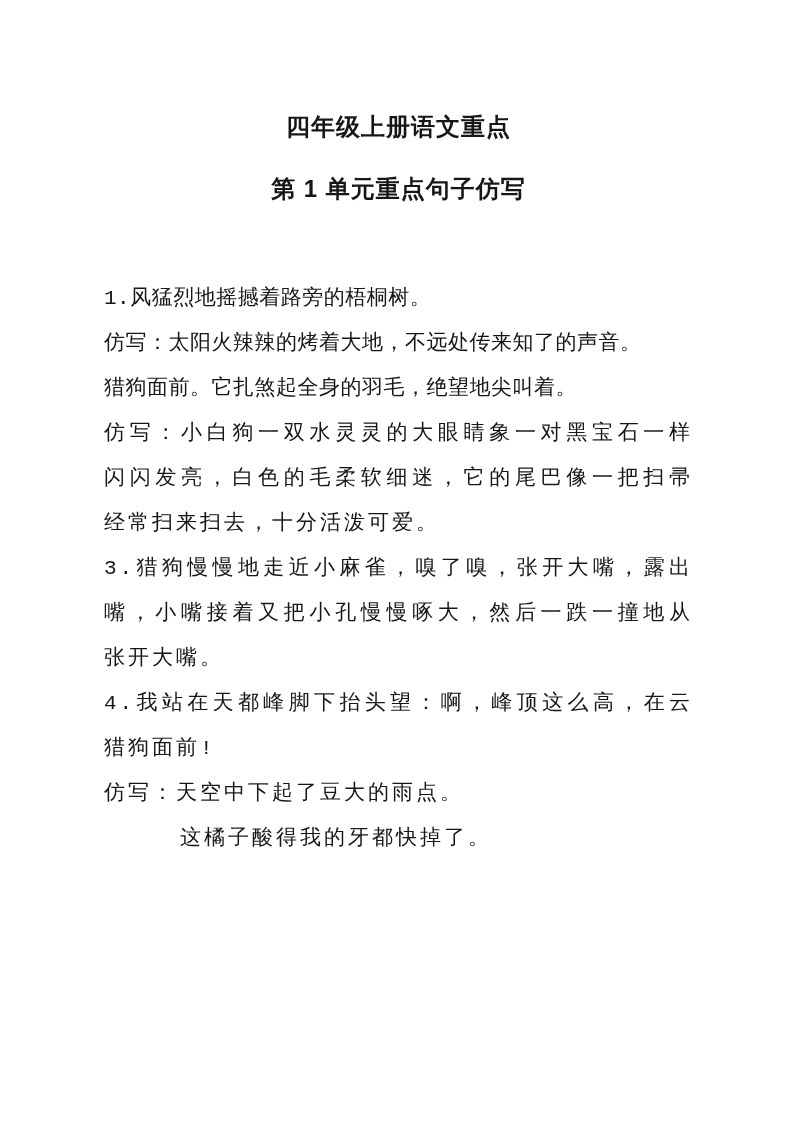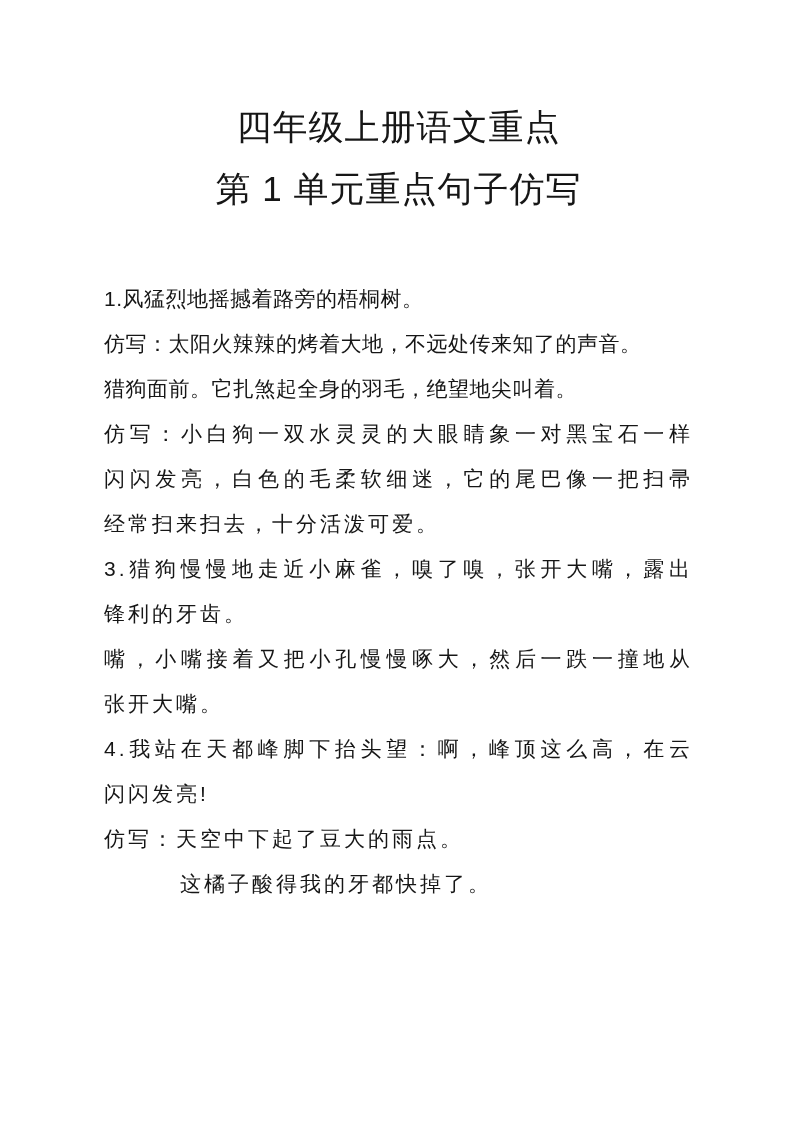--- a/index.html
+++ b/index.html
@@ -15,32 +15,33 @@
     box-sizing: border-box;
     padding: 96px 100px 0 104px;
     font-family: "Liberation Sans", "DejaVu Sans", sans-serif;
     color: #161616;
     overflow: hidden;
   }
   .title-block {
     text-align: center;
   }
   .title-line {
-    font-size: 35px;
+    font-size: 24px;
     line-height: 62px;
-    font-weight: 400;
+    font-weight: 700;
     letter-spacing: 1px;
   }
   .body-lines {
     margin-top: 56px;
     font-size: 21px;
     line-height: 45px;
   }
   .line {
     letter-spacing: 0.5px;
+    font-family: Liberation Mono, monospace;
   }
   .line.wide {
     letter-spacing: 3px;
   }
   .line.fill {
     text-align: justify;
     text-align-last: justify;
   }
   .line.indent {
     padding-left: 76px;
@@ -55,21 +56,20 @@
     <div class="title-line">第 1 单元重点句子仿写</div>
   </div>
   <div class="body-lines">
       <div class="line">1.风猛烈地摇撼着路旁的梧桐树。</div>
       <div class="line">仿写：太阳火辣辣的烤着大地，不远处传来知了的声音。</div>
       <div class="line">猎狗面前。它扎煞起全身的羽毛，绝望地尖叫着。</div>
       <div class="line wide fill">仿写：小白狗一双水灵灵的大眼睛象一对黑宝石一样</div>
       <div class="line wide fill">闪闪发亮，白色的毛柔软细迷，它的尾巴像一把扫帚</div>
       <div class="line wide">经常扫来扫去，十分活泼可爱。</div>
       <div class="line wide fill">3.猎狗慢慢地走近小麻雀，嗅了嗅，张开大嘴，露出</div>
-      <div class="line wide">锋利的牙齿。</div>
       <div class="line wide fill">嘴，小嘴接着又把小孔慢慢啄大，然后一跌一撞地从</div>
       <div class="line wide">张开大嘴。</div>
       <div class="line wide fill">4.我站在天都峰脚下抬头望：啊，峰顶这么高，在云</div>
-      <div class="line wide">闪闪发亮!</div>
+      <div class="line wide">猎狗面前!</div>
       <div class="line wide">仿写：天空中下起了豆大的雨点。</div>
       <div class="line wide indent">这橘子酸得我的牙都快掉了。</div>
     </div>
 </div>
 
 </body></html>

